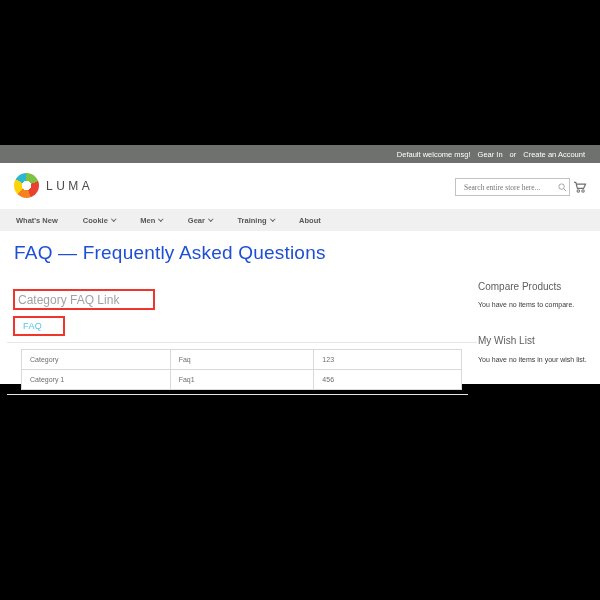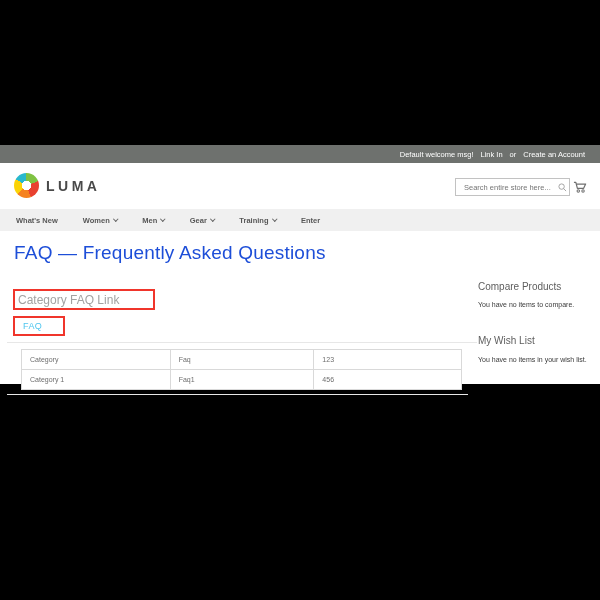--- a/index.html
+++ b/index.html
@@ -13,25 +13,25 @@
             display:flex; align-items:center; justify-content:flex-end; gap:7px;
             padding-right:15px; font-size:7.5px; color:#fff; }
   .topbar span { white-space:nowrap; }
 
   
   .header { position:absolute; left:0; top:18px; width:600px; height:46px; background:#fff; }
   .logo { position:absolute; left:14px; top:10px; display:flex; align-items:center; cursor:pointer; }
   .logo-mark { width:25px; height:25px; border-radius:50%;
     background: radial-gradient(circle, #fff 0 4.5px, rgba(255,255,255,0) 4.6px),
       conic-gradient(from 0deg, #7fc242 0 70deg, #e8412f 70deg 160deg, #f5821f 160deg 225deg, #fbd306 225deg 300deg, #29b8cd 300deg 360deg); }
-  .logo-text { margin-left:7px; font-size:14px; font-weight:700; letter-spacing:3.5px; color:#4a4a4a; }
+  .logo-text { margin-left:7px; font-size:12px; font-weight:400; letter-spacing:3.5px; color:#4a4a4a; }
   .searchbox { position:absolute; left:455px; top:15px; width:115px; height:18px;
                border:1px solid #c2c2c2; background:#fff; display:flex; align-items:center; }
   .searchbox input { flex:1; border:0; outline:0; background:transparent; font-size:7.5px;
-                     color:#757575; padding-left:8px; width:90px; font-family:Liberation Sans, sans-serif; }
+                     color:#757575; padding-left:8px; width:90px; font-family:Liberation Serif, serif; }
   .search-ico { width:14px; display:flex; align-items:center; justify-content:center; }
   .cart-ico { position:absolute; left:572px; top:16px; width:16px; height:16px; display:flex;
               align-items:center; justify-content:center; cursor:pointer; }
 
   
   .nav { position:absolute; left:0; top:64px; width:600px; height:22px; background:#f0f0f0;
          display:flex; align-items:center; padding-left:16px; gap:25px; }
   .nav-item { font-size:7.5px; font-weight:700; color:#575757; display:flex; align-items:center; cursor:pointer; }
   .caret { display:inline-block; width:3.5px; height:3.5px; border-right:1px solid #666;
            border-bottom:1px solid #666; transform:rotate(45deg); margin-left:4px; margin-bottom:2px; }
@@ -72,21 +72,21 @@
             display:flex; align-items:center; justify-content:center; cursor:pointer; font-family:inherit; }
 </style>
 </head>
 <body>
 
 <div class="canvas">
   <div class="viewport">
 
     <div class="topbar">
       <span>Default welcome msg!</span>
-      <span>Link In</span>
+      <span>Gear In</span>
       <span>or</span>
       <span>Create an Account</span>
     </div>
 
     <div class="header">
       <div class="logo">
         <div class="logo-mark"></div>
         <div class="logo-text">LUMA</div>
       </div>
       <div class="searchbox">
@@ -105,37 +105,37 @@
           <circle cx="11.5" cy="11.5" r="1.4" fill="none" stroke="#6f6f6f" stroke-width="1.2"></circle>
         </svg>
       </div>
     </div>
 
     <div class="nav">
       <div class="nav-item">
           <span>What's New</span>
         </div>
       <div class="nav-item">
-          <span>Women</span>
+          <span>Cookie</span>
           <span class="caret"></span>
         </div>
       <div class="nav-item">
           <span>Men</span>
           <span class="caret"></span>
         </div>
       <div class="nav-item">
           <span>Gear</span>
           <span class="caret"></span>
         </div>
       <div class="nav-item">
           <span>Training</span>
           <span class="caret"></span>
         </div>
       <div class="nav-item">
-          <span>Enter</span>
+          <span>About</span>
         </div>
     </div>
 
     <h1 class="page-title">FAQ — Frequently Asked Questions</h1>
 
     <div class="redbox1">
       <span class="cat-faq-link">Category FAQ Link</span>
     </div>
     <div class="redbox2">
       <span class="faq-link">FAQ</span>

